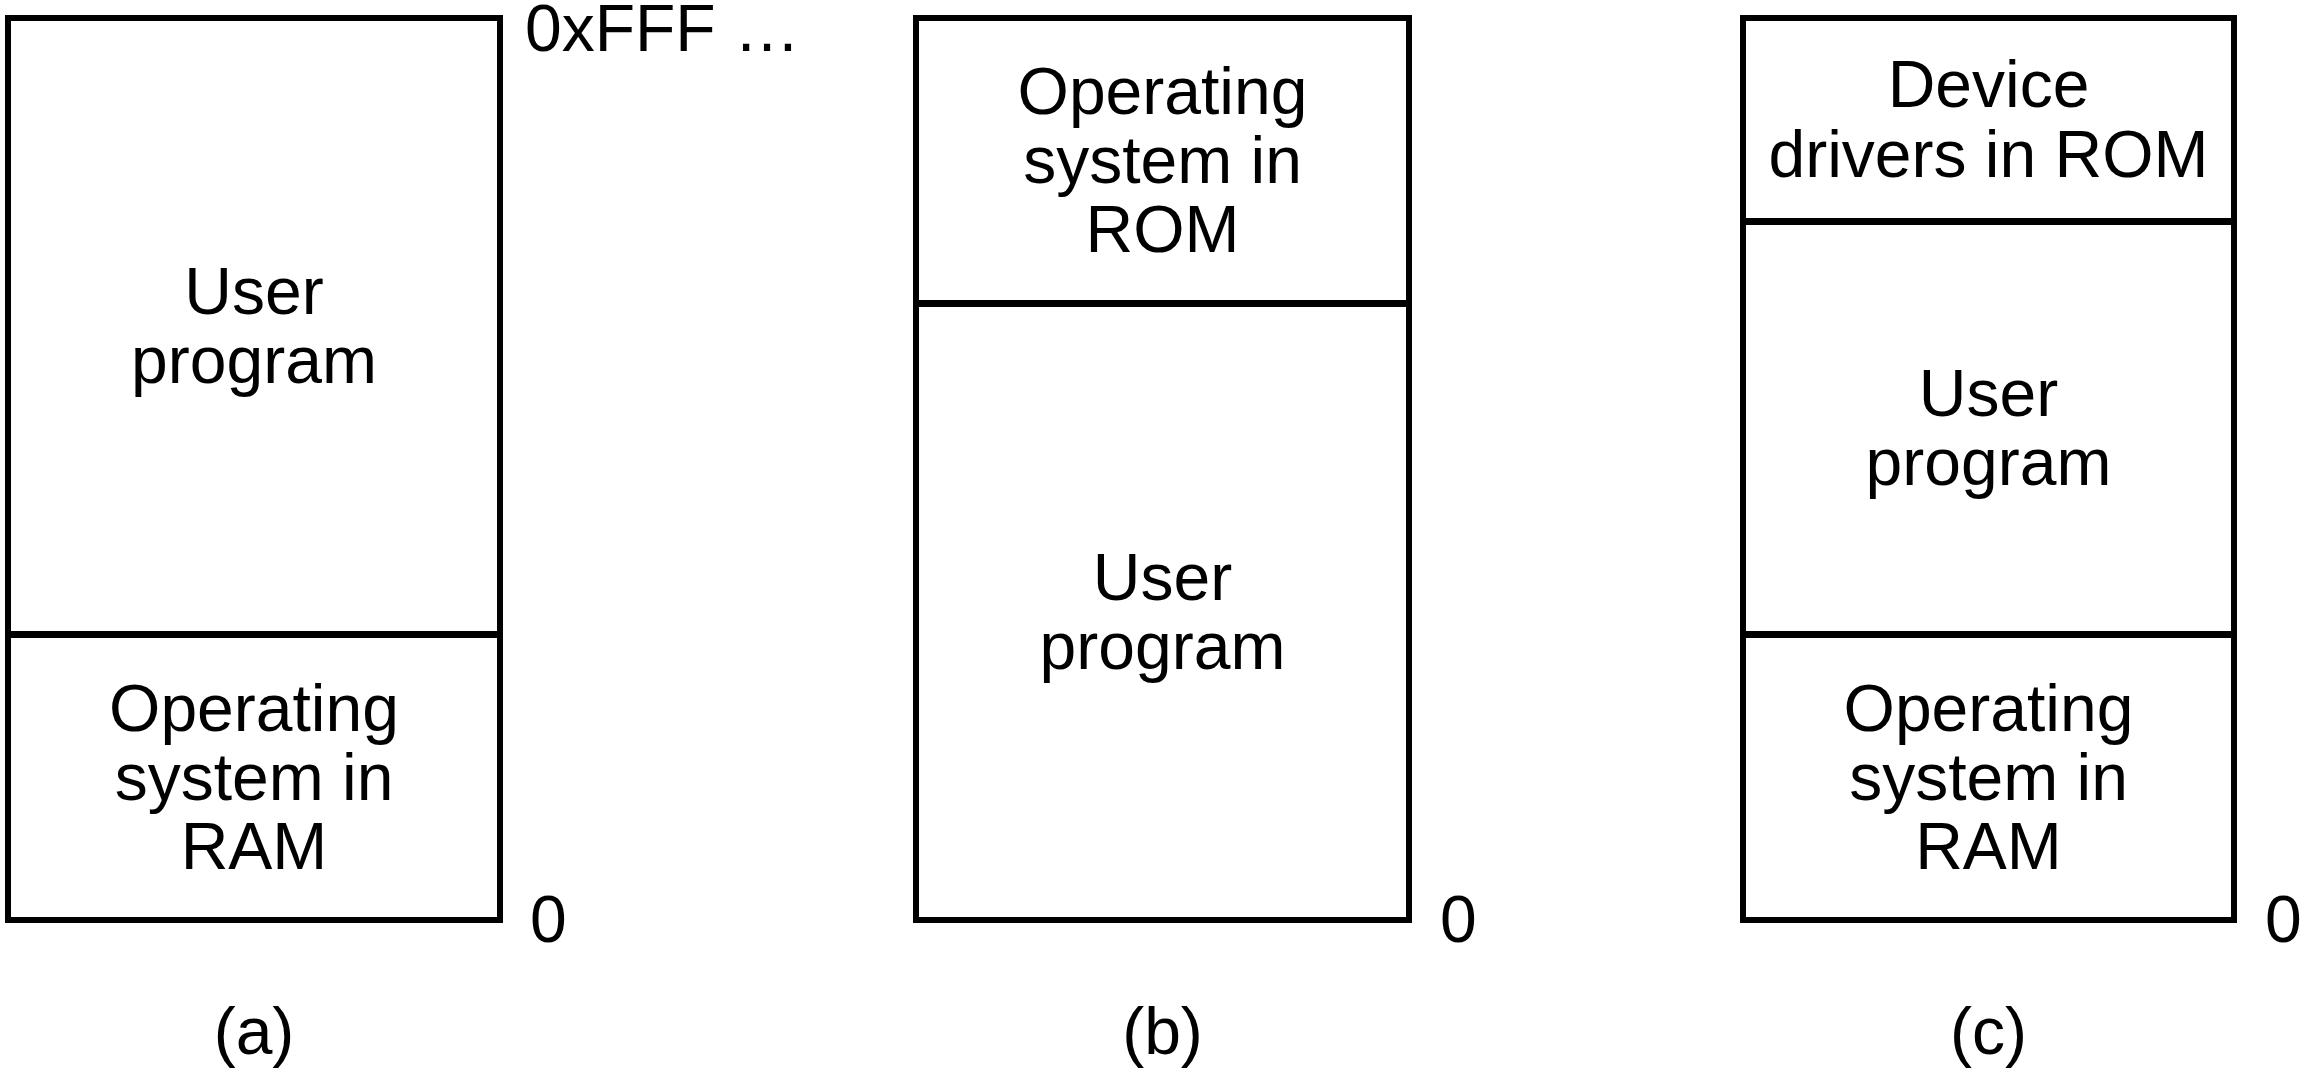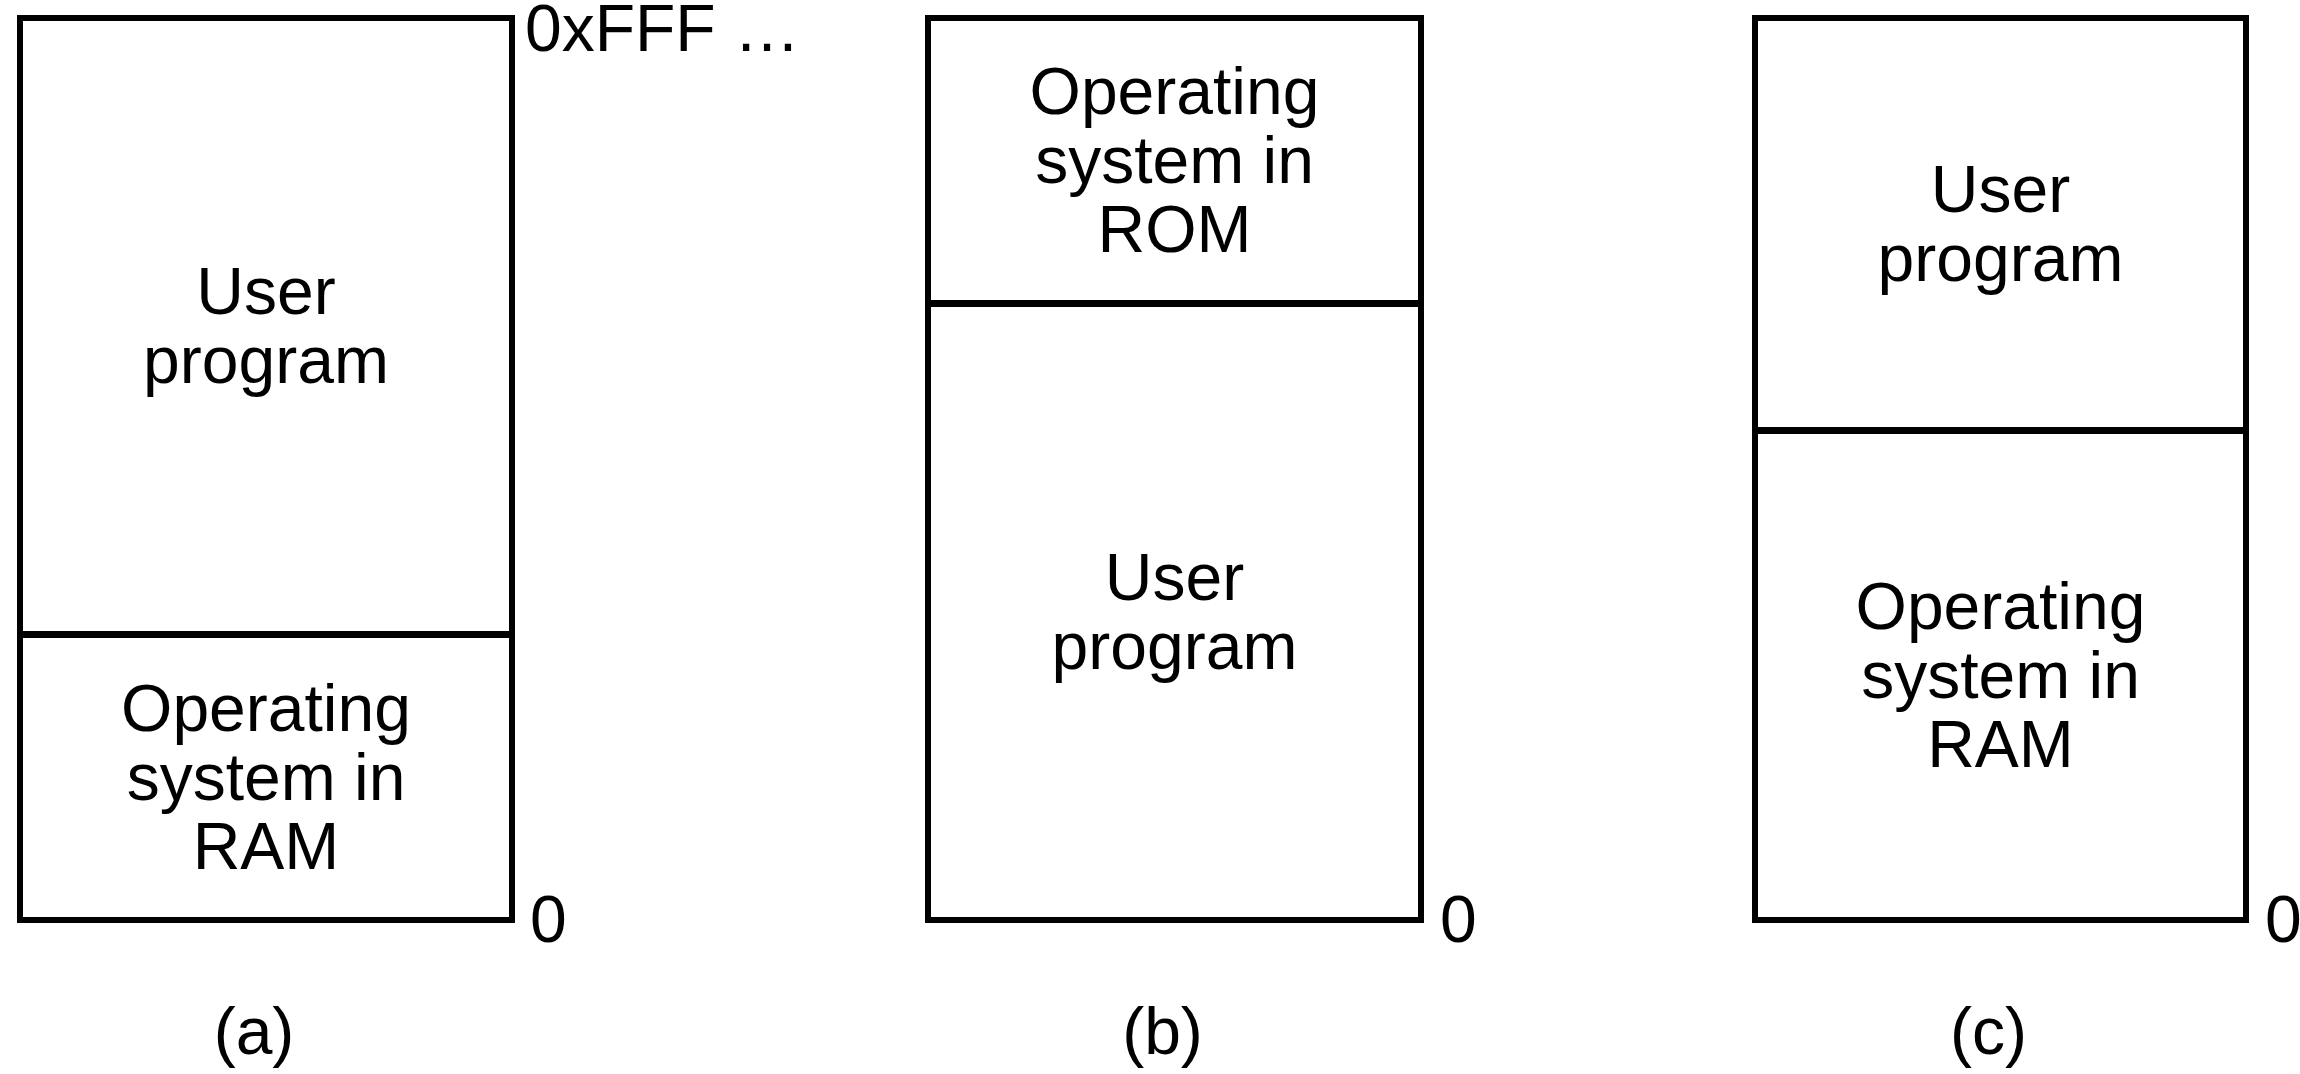--- a/index.html
+++ b/index.html
@@ -14,21 +14,20 @@
     overflow: visible;
   }
   .membox {
     position: absolute;
     top: 15px;
     height: 908px;
     border: 6px solid #000000;
     background: #ffffff;
     display: flex;
     flex-direction: column;
-    margin-left: 12px;
   }
   .membox-a { left: 5px;    width: 498px; }
   .membox-b { left: 913px;  width: 499px; }
   .membox-c { left: 1740px; width: 497px; }
 
   .segment {
     display: flex;
     align-items: center;
     justify-content: center;
     text-align: center;
@@ -95,20 +94,24 @@
 system in
 ROM</span>
     </div>
     <div class="segment seg-fill">
       <span class="seg-label">User
 program</span>
     </div>
   </div>
 
   <div class="membox membox-c">
+    <div class="segment divided h204">
+      <span class="seg-label">Device
+drivers in ROM</span>
+    </div>
     <div class="segment divided h413">
       <span class="seg-label">User
 program</span>
     </div>
     <div class="segment seg-fill">
       <span class="seg-label">Operating
 system in
 RAM</span>
     </div>
   </div>

